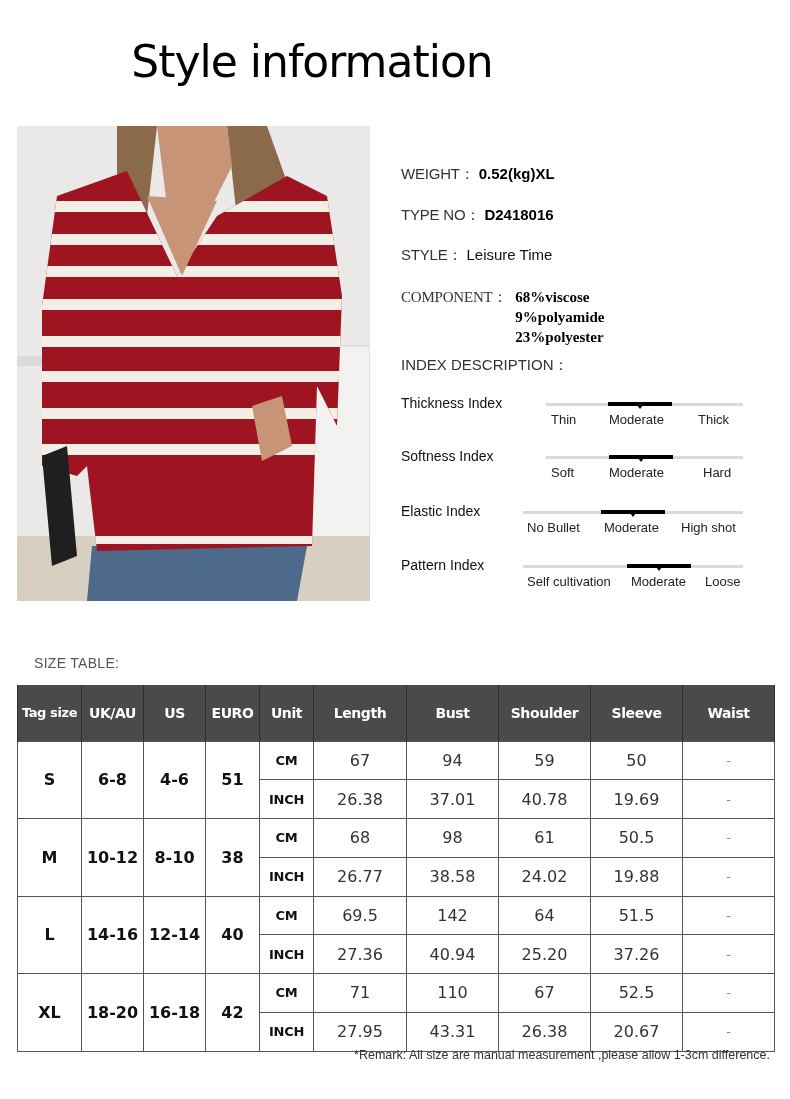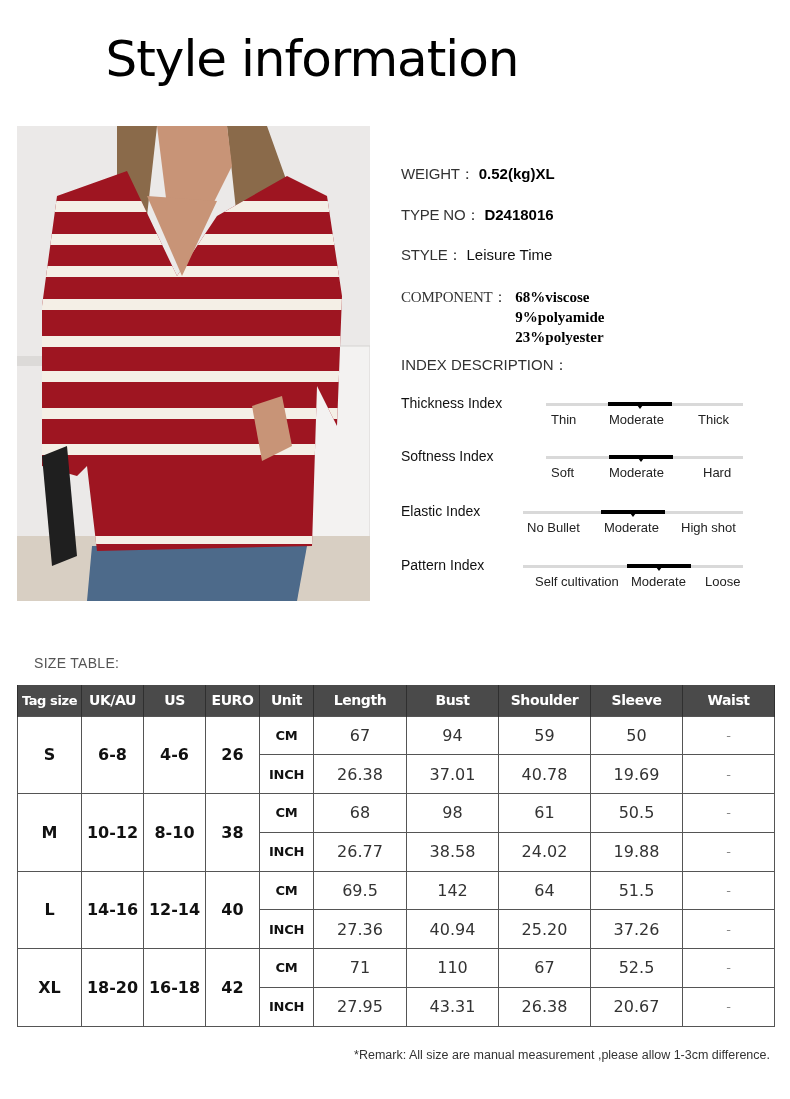--- a/index.html
+++ b/index.html
@@ -1,21 +1,21 @@
 <!DOCTYPE html>
 <html><head>
 <meta charset="utf-8">
 <style>
   * { box-sizing: border-box; margin: 0; padding: 0; }
   html, body { width: 790px; height: 1099px; background: #ffffff; overflow: hidden; }
   body { position: relative; font-family: "Liberation Sans", sans-serif; color: #111; }
 
   .title {
-    position: absolute; left: 0; top: 30px; width: 624px; text-align: center;
-    font-family: "DejaVu Sans", sans-serif; font-size: 50px; font-weight: normal;
+    position: absolute; left: 0; top: 36px; width: 624px; text-align: center;
+    font-family: "DejaVu Sans", sans-serif; font-size: 44px; font-weight: normal;
     letter-spacing: -1px; color: #000;
   }
 
   .photo {
     position: absolute; left: 17px; top: 126px; width: 353px; height: 475px;
     overflow: hidden; background: #eceae9;
   }
 
   .info { position: absolute; left: 401px; font-size: 15px; }
   .info .lbl { color: #333; font-weight: normal; letter-spacing: -0.2px; }
@@ -37,21 +37,21 @@
   .idx .opt { position: absolute; top: 17px; font-size: 13px; color: #222; white-space: nowrap; }
 
   .size-label { position: absolute; left: 16px; top: 655px; font-size: 14px; color: #555; letter-spacing: 0.3px; margin-left: 18px; }
 
   table.sizes {
     position: absolute; left: 17px; top: 685px; width: 757px;
     border-collapse: collapse; table-layout: fixed;
     font-family: "DejaVu Sans", sans-serif;
   }
   table.sizes th {
-    background: #4a4a4a; color: #fff; height: 31px; font-size: 14px; font-weight: bold;
+    background: #4a4a4a; color: #fff; height: 56px; font-size: 14px; font-weight: bold;
     border-left: 1px solid #2f2f2f; border-right: 1px solid #2f2f2f; letter-spacing: -0.4px;
   }
   table.sizes td {
     border: 1px solid #555; height: 38.75px; text-align: center; font-size: 16px; color: #222;
   }
   table.sizes td.sz { font-weight: bold; font-size: 16px; color: #111; }
   table.sizes td.unit { font-size: 13px; font-weight: bold; color: #111; letter-spacing: -0.3px; }
   table.sizes td.num { font-weight: normal; color: #333; }
   table.sizes td.dash { color: #888; font-size: 13px; }
 
@@ -144,21 +144,21 @@
   <span class="opt" style="left:126px">No Bullet</span>
   <span class="opt" style="left:203px">Moderate</span>
   <span class="opt" style="left:280px">High shot</span>
 </div>
 
 <div class="idx" style="top:557px">
   <span class="name">Pattern Index</span>
   <div class="track" style="left:122px;width:220px"></div>
   <div class="fill" style="left:226px;width:64px"></div>
   <div class="notch" style="left:255px"></div>
-  <span class="opt" style="left:134px">Self cultivation</span>
+  <span class="opt" style="left:126px">Self cultivation</span>
   <span class="opt" style="left:230px">Moderate</span>
   <span class="opt" style="left:304px">Loose</span>
 </div>
 
 <div class="size-label">SIZE TABLE:</div>
 
 <table class="sizes">
   <colgroup>
     <col style="width:64px">
       <col style="width:62px">
@@ -184,21 +184,21 @@
       <th>Sleeve</th>
       <th>Waist</th>
     </tr>
   </thead>
   <tbody>
 
     <tr>
       <td rowspan="2" class="sz">S</td>
       <td rowspan="2" class="sz">6-8</td>
       <td rowspan="2" class="sz">4-6</td>
-      <td rowspan="2" class="sz">26</td>
+      <td rowspan="2" class="sz">51</td>
       <td class="unit">CM</td>
       <td class="num">67</td>
       <td class="num">94</td>
       <td class="num">59</td>
       <td class="num">50</td>
       <td class="dash">-</td>
     </tr>
     <tr>
       <td class="unit">INCH</td>
       <td class="num">26.38</td>

